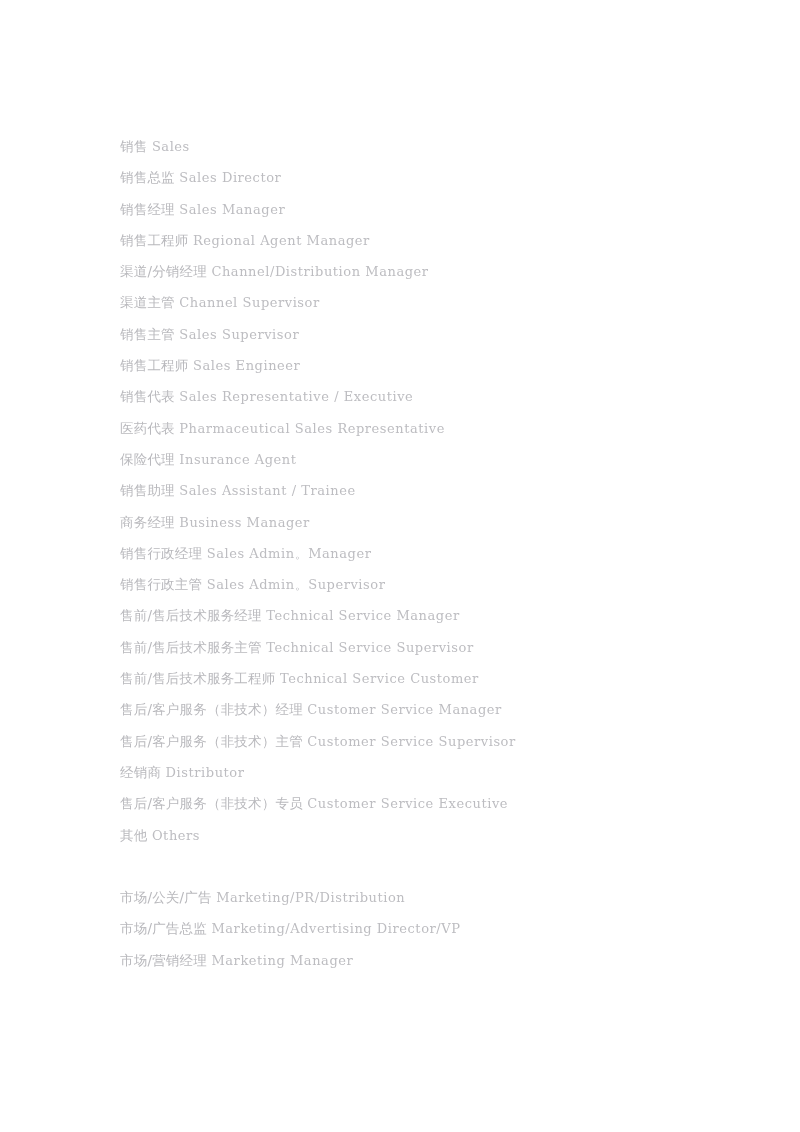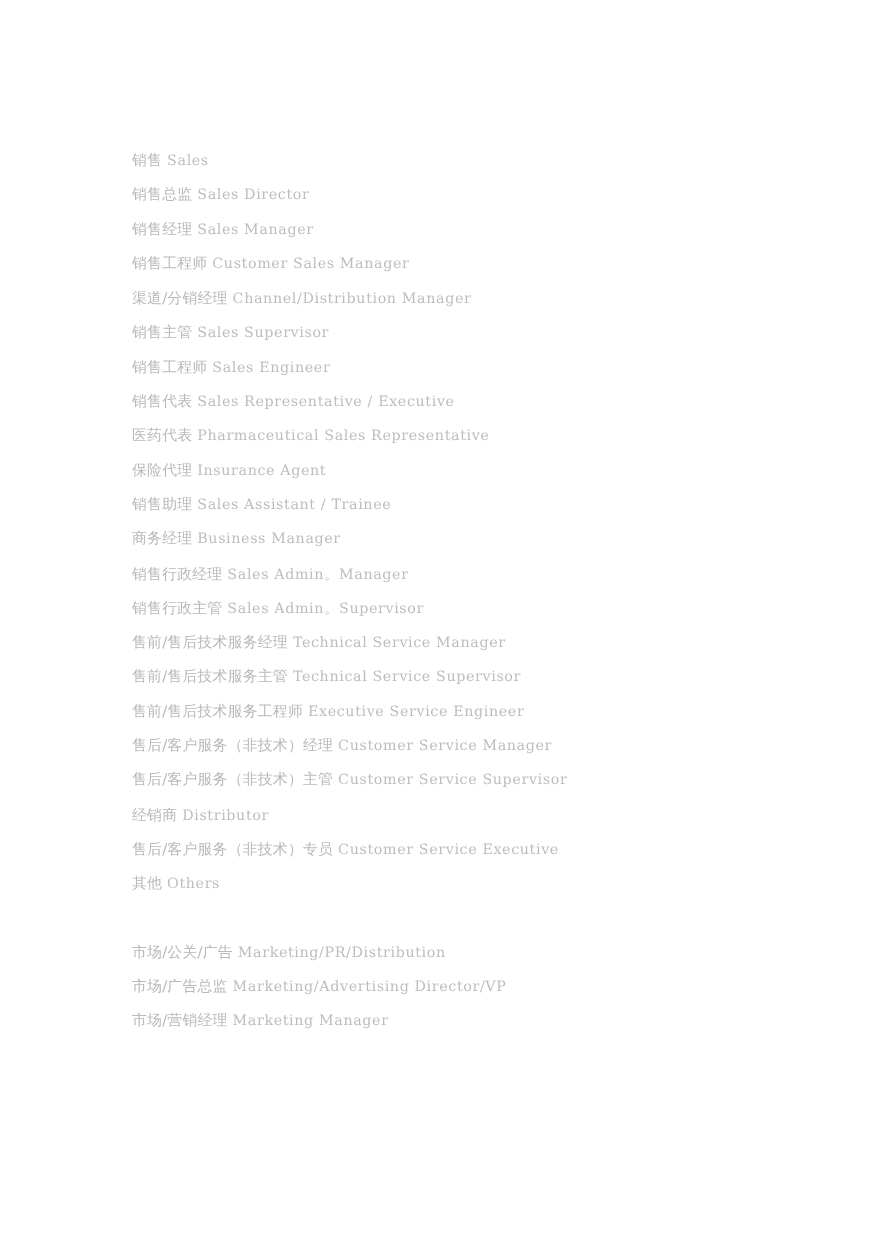--- a/index.html
+++ b/index.html
@@ -51,34 +51,35 @@
 </style>
 </head>
 <body>
 
 <div class="page">
   <div class="doc-body">
       <div>
         <div class="entry-line"><span class="zh">销售</span> <span class="en">Sales</span></div>
         <div class="entry-line"><span class="zh">销售总监</span> <span class="en">Sales Director</span></div>
         <div class="entry-line"><span class="zh">销售经理</span> <span class="en">Sales Manager</span></div>
-        <div class="entry-line"><span class="zh">销售工程师</span> <span class="en">Customer Sales Manager</span></div>
+        <div class="entry-line"><span class="zh">销售工程师</span> <span class="en">Regional Agent Manager</span></div>
         <div class="entry-line"><span class="zh">渠道/分销经理</span> <span class="en">Channel/Distribution Manager</span></div>
+        <div class="entry-line"><span class="zh">渠道主管</span> <span class="en">Channel Supervisor</span></div>
         <div class="entry-line"><span class="zh">销售主管</span> <span class="en">Sales Supervisor</span></div>
         <div class="entry-line"><span class="zh">销售工程师</span> <span class="en">Sales Engineer</span></div>
         <div class="entry-line"><span class="zh">销售代表</span> <span class="en">Sales Representative / Executive</span></div>
         <div class="entry-line"><span class="zh">医药代表</span> <span class="en">Pharmaceutical Sales Representative</span></div>
         <div class="entry-line"><span class="zh">保险代理</span> <span class="en">Insurance Agent</span></div>
         <div class="entry-line"><span class="zh">销售助理</span> <span class="en">Sales Assistant / Trainee</span></div>
         <div class="entry-line"><span class="zh">商务经理</span> <span class="en">Business Manager</span></div>
         <div class="entry-line"><span class="zh">销售行政经理</span> <span class="en">Sales Admin。Manager</span></div>
         <div class="entry-line"><span class="zh">销售行政主管</span> <span class="en">Sales Admin。Supervisor</span></div>
         <div class="entry-line"><span class="zh">售前/售后技术服务经理</span> <span class="en">Technical Service Manager</span></div>
         <div class="entry-line"><span class="zh">售前/售后技术服务主管</span> <span class="en">Technical Service Supervisor</span></div>
-        <div class="entry-line"><span class="zh">售前/售后技术服务工程师</span> <span class="en">Executive Service Engineer</span></div>
+        <div class="entry-line"><span class="zh">售前/售后技术服务工程师</span> <span class="en">Technical Service Customer</span></div>
         <div class="entry-line"><span class="zh">售后/客户服务（非技术）经理</span> <span class="en">Customer Service Manager</span></div>
         <div class="entry-line"><span class="zh">售后/客户服务（非技术）主管</span> <span class="en">Customer Service Supervisor</span></div>
         <div class="entry-line"><span class="zh">经销商</span> <span class="en">Distributor</span></div>
         <div class="entry-line"><span class="zh">售后/客户服务（非技术）专员</span> <span class="en">Customer Service Executive</span></div>
         <div class="entry-line"><span class="zh">其他</span> <span class="en">Others</span></div>
       </div>
       <div class="spacer-line"></div>
       <div>
         <div class="entry-line"><span class="zh">市场/公关/广告</span> <span class="en">Marketing/PR/Distribution</span></div>
         <div class="entry-line"><span class="zh">市场/广告总监</span> <span class="en">Marketing/Advertising Director/VP</span></div>

